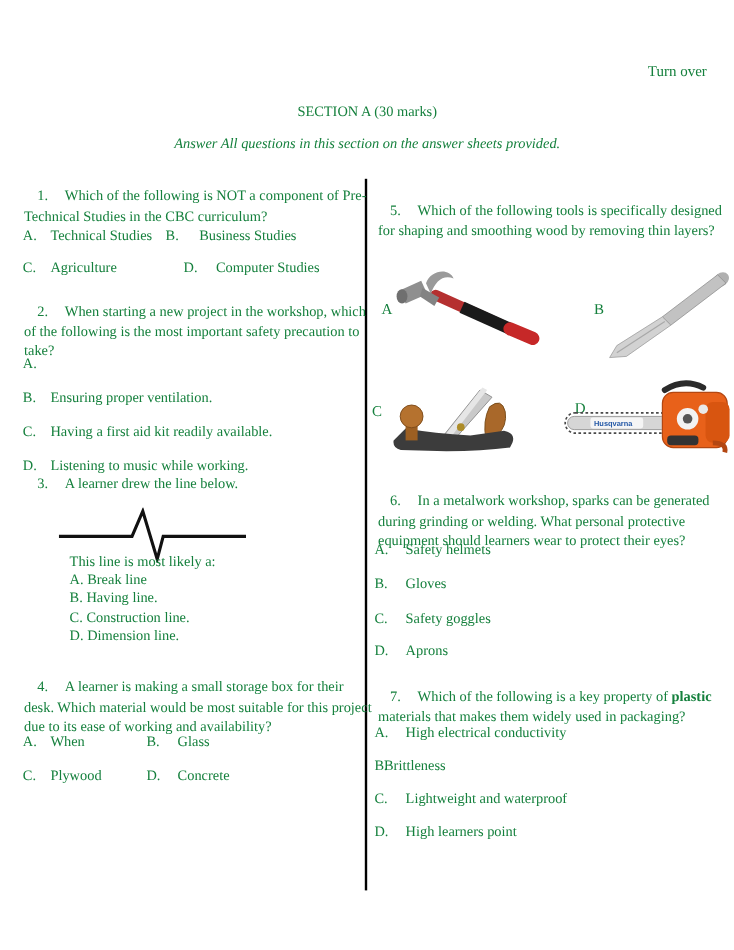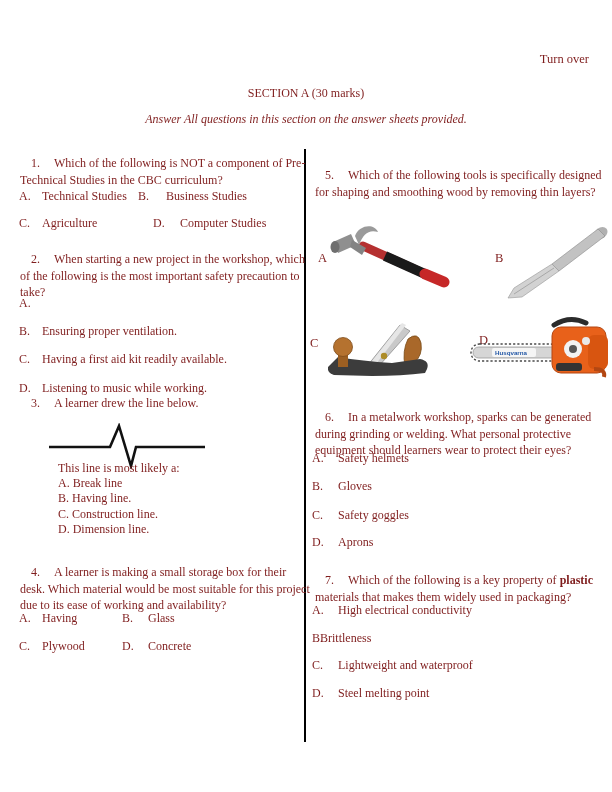--- a/index.html
+++ b/index.html
@@ -1,17 +1,17 @@
 <!DOCTYPE html>
 <html><head>
 <meta charset="utf-8">
 <style>
   html,body{margin:0;padding:0;background:#ffffff;}
   .page{position:relative;width:612px;height:792px;background:#ffffff;outline:1px solid #d4d4d4;
-        font-family:"Liberation Serif","DejaVu Serif",serif;color:#7f1d1d;overflow:hidden;}
+        font-family:"Liberation Serif","DejaVu Serif",serif;color:#15803d;overflow:hidden;}
   .turnover{position:absolute;top:52px;right:23px;font-size:12.5px;}
   .sectitle{position:absolute;top:86px;left:0;width:612px;text-align:center;font-weight:normal;font-size:12px;}
   .instructions{position:absolute;top:112px;left:0;width:612px;text-align:center;font-style:italic;font-size:12px;}
   .col{position:absolute;top:0;font-size:12px;line-height:16.5px;}
   .col-left{left:8px;width:292px;}
   .col-right{left:303px;width:306px;}
   .divider{position:absolute;left:304px;top:149px;width:1.5px;height:593px;background:#000;}
   .q{position:absolute;margin:12px;text-indent:11px;}
   .col-left .q{width:292px;}
   .col-right .q{width:302px;text-indent:10px;}
@@ -85,21 +85,21 @@
       <div>B. Having line.</div>
       <div>C. Construction line.</div>
       <div>D. Dimension line.</div>
     </div>
 
     <p class="q" style="top:552px">
       <span class="qnum">4.</span><span>A learner is making a small storage box for their desk. Which material would be most suitable for this project due to its ease of working and availability?</span>
     </p>
     <div class="optrow" style="top:610px">
       <span style="left:11px">A.</span>
-      <span style="left:34px">Having</span>
+      <span style="left:34px">When</span>
       <span style="left:114px">B.</span>
       <span style="left:140px">Glass</span>
     </div>
     <div class="optrow" style="top:638px">
       <span style="left:11px">C.</span>
       <span style="left:34px">Plywood</span>
       <span style="left:114px">D.</span>
       <span style="left:140px">Concrete</span>
     </div>
   </div>
@@ -194,17 +194,17 @@
     <div class="optrow" style="top:630px">
       <span style="left:9px">B.</span>
       <span style="left:17px">Brittleness</span>
     </div>
     <div class="optrow" style="top:657px">
       <span style="left:9px">C.</span>
       <span style="left:35px">Lightweight and waterproof</span>
     </div>
     <div class="optrow" style="top:685px">
       <span style="left:9px">D.</span>
-      <span style="left:35px">Steel melting point</span>
+      <span style="left:35px">High learners point</span>
     </div>
   </div>
 
 </div>
 
 </body></html>

